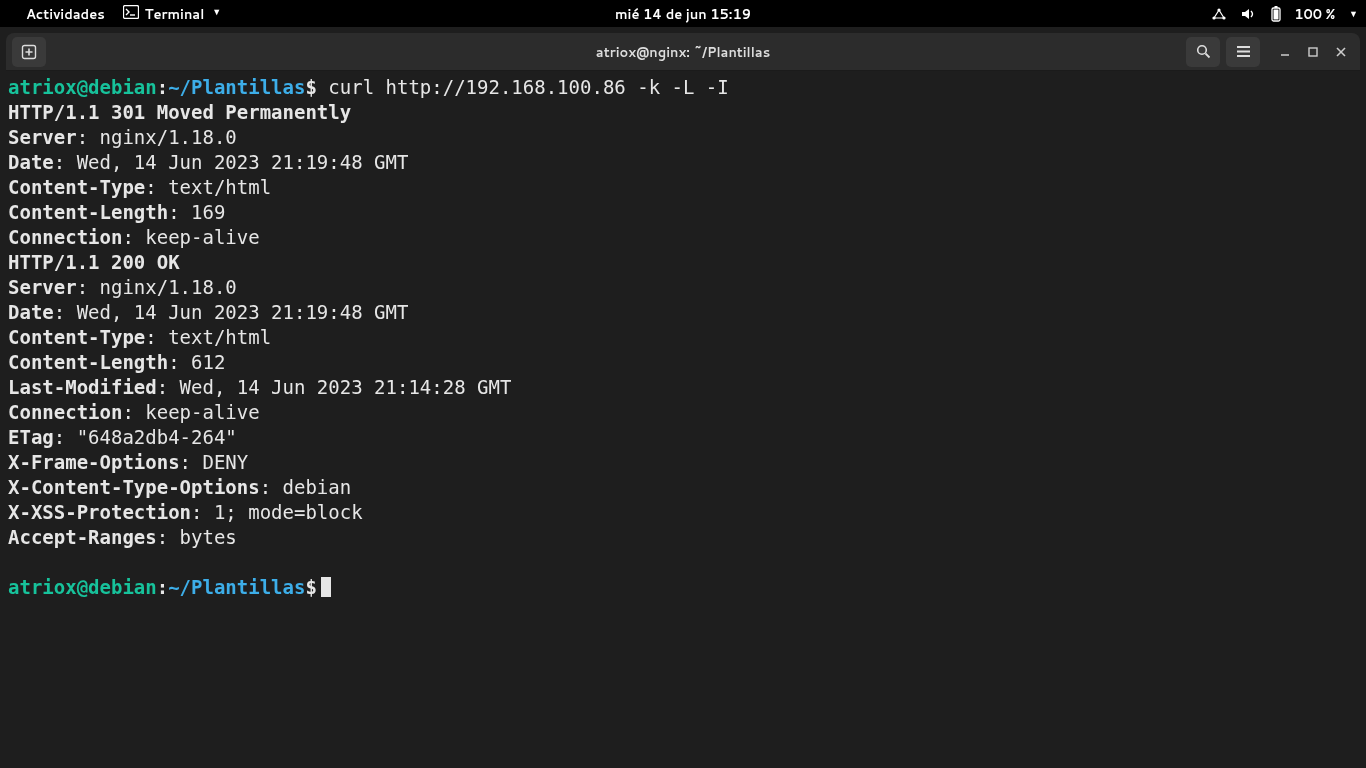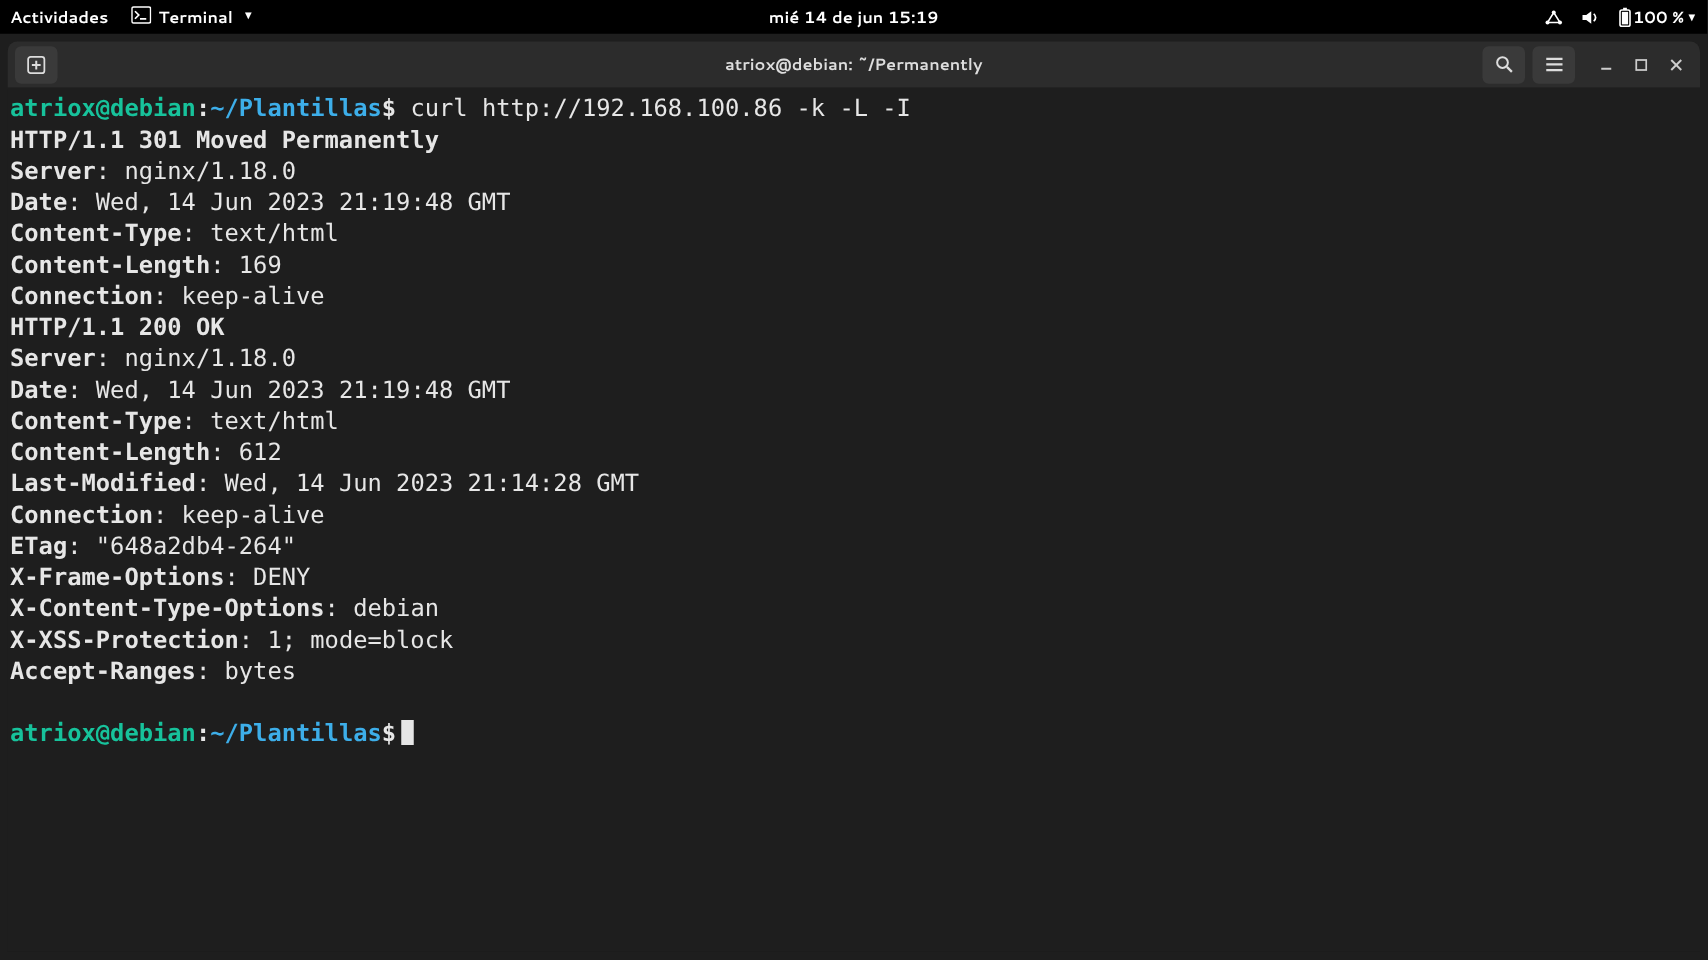--- a/index.html
+++ b/index.html
@@ -15,26 +15,26 @@
     .topbar {
       background: #000;
       height: 27px;
       display: flex;
       align-items: center;
       justify-content: space-between;
       font-size: 13px;
       font-weight: 600;
       padding: 0 8px;
     }
-    .topbar-left { display: flex; align-items: center; gap: 18px; }
+    .topbar-left { display: flex; align-items: center; gap: 18px; margin-left: 18px; }
     .topbar-app { display: flex; align-items: flex-start; gap: 6px; }
     .topbar-center { position: absolute; left: 50%; transform: translateX(-50%); }
     .topbar-right { display: flex; align-items: center; gap: 14px; }
     .topbar .dropdown-caret { font-size: 9px; margin-left: 2px; }
-    .battery-group { display: flex; align-items: center; gap: 0; justify-content: center; }
+    .battery-group { display: flex; align-items: center; gap: 12px; justify-content: center; }
     
     .window {
       margin: 6px;
       border-radius: 8px 8px 0 0;
       overflow: hidden;
       background: #1e1e1e;
     }
     .titlebar {
       background: #2c2c2c;
       height: 38px;
@@ -146,21 +146,21 @@
 
 <div class="window">
   <div class="titlebar">
     <div class="title-btn">
       <svg width="16" height="16" viewBox="0 0 16 16">
           <rect x="1.5" y="1.5" width="13" height="13" rx="2" fill="none" stroke="#ddd" stroke-width="1.4"></rect>
           <line x1="8" y1="4.5" x2="8" y2="11.5" stroke="#ddd" stroke-width="1.6"></line>
           <line x1="4.5" y1="8" x2="11.5" y2="8" stroke="#ddd" stroke-width="1.6"></line>
         </svg>
     </div>
-    <div class="title-text">atriox@debian: ~/Permanently</div>
+    <div class="title-text">atriox@nginx: ~/Plantillas</div>
     <div class="titlebar-right">
       <div class="title-btn">
         <svg width="15" height="15" viewBox="0 0 15 15">
             <circle cx="6" cy="6" r="4.3" fill="none" stroke="#ddd" stroke-width="1.6"></circle>
             <line x1="9.5" y1="9.5" x2="13.5" y2="13.5" stroke="#ddd" stroke-width="1.8"></line>
           </svg>
       </div>
       <div class="title-btn">
         <svg width="15" height="13" viewBox="0 0 15 13">
             <line x1="1" y1="2" x2="14" y2="2" stroke="#ddd" stroke-width="1.8"></line>

